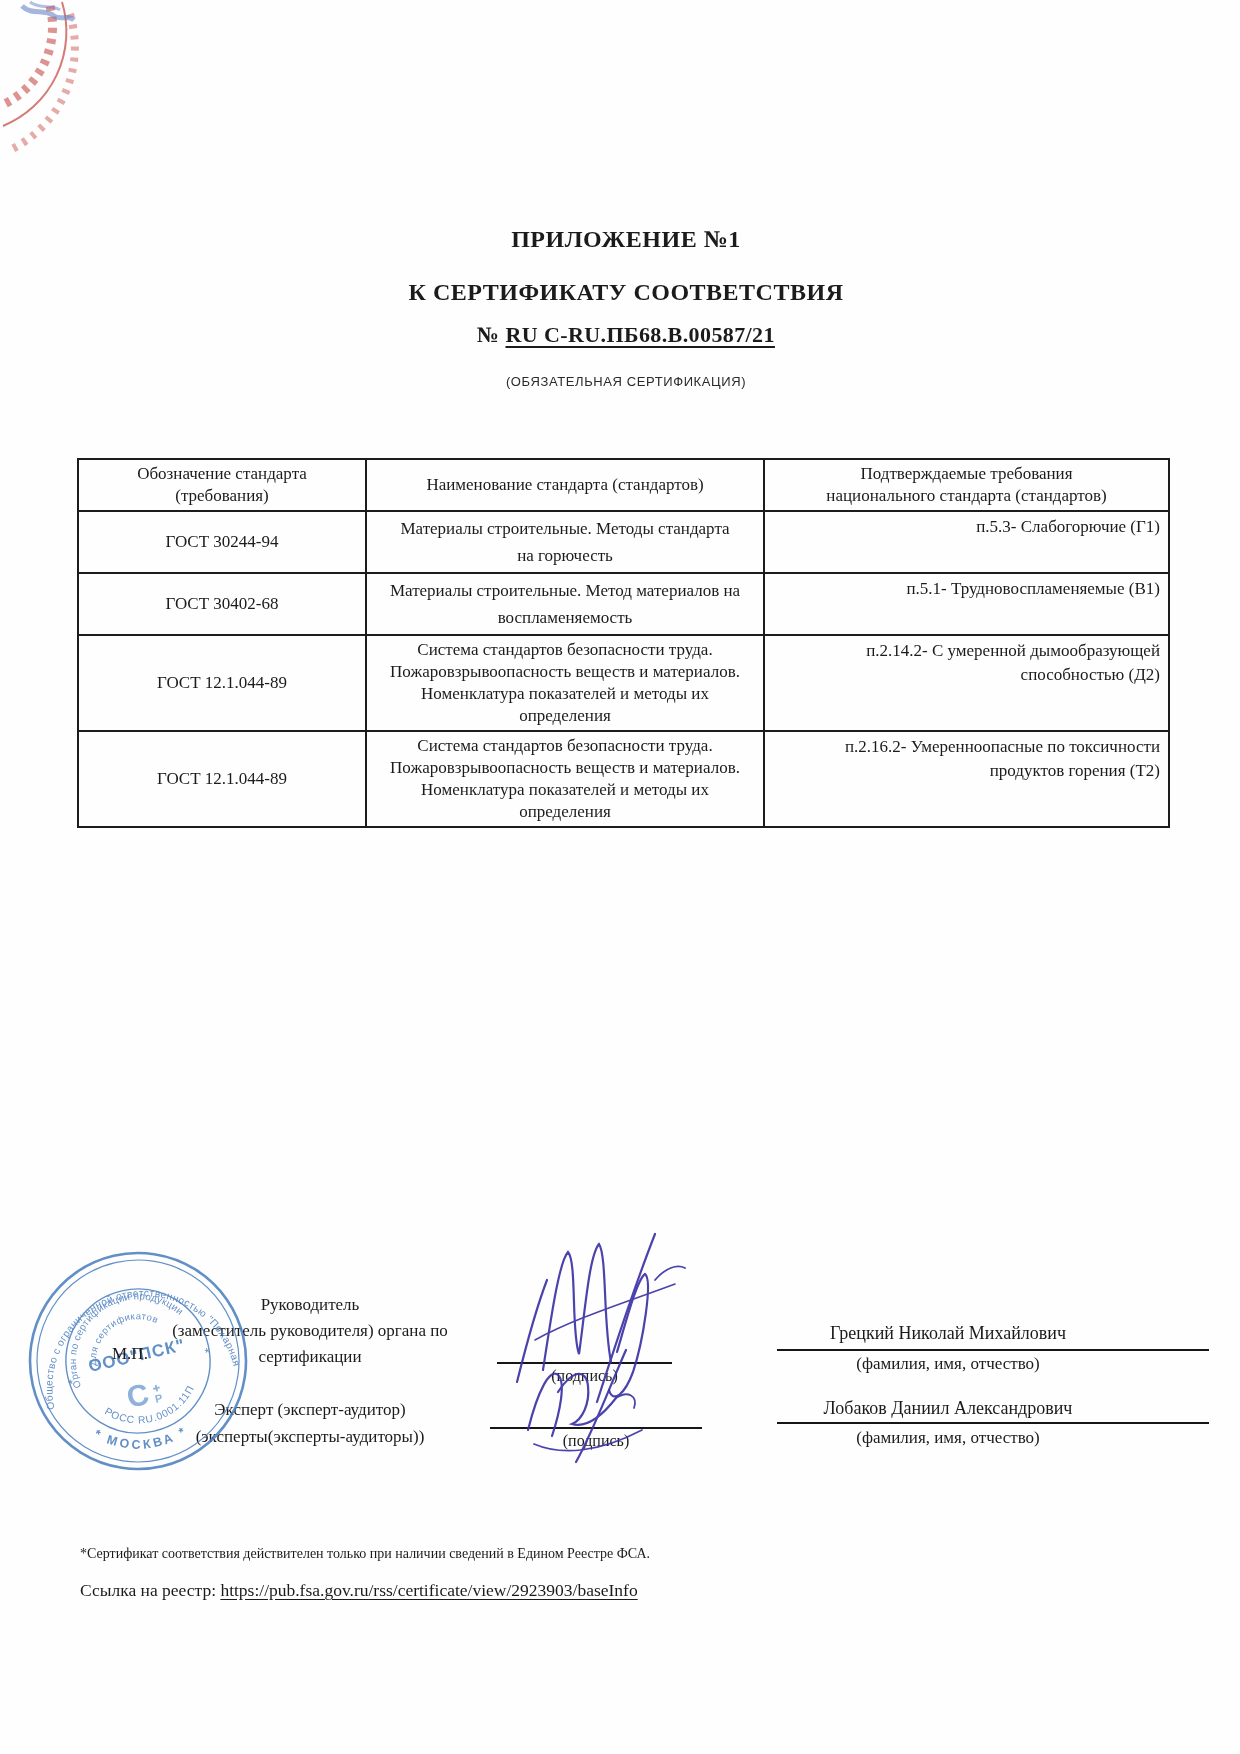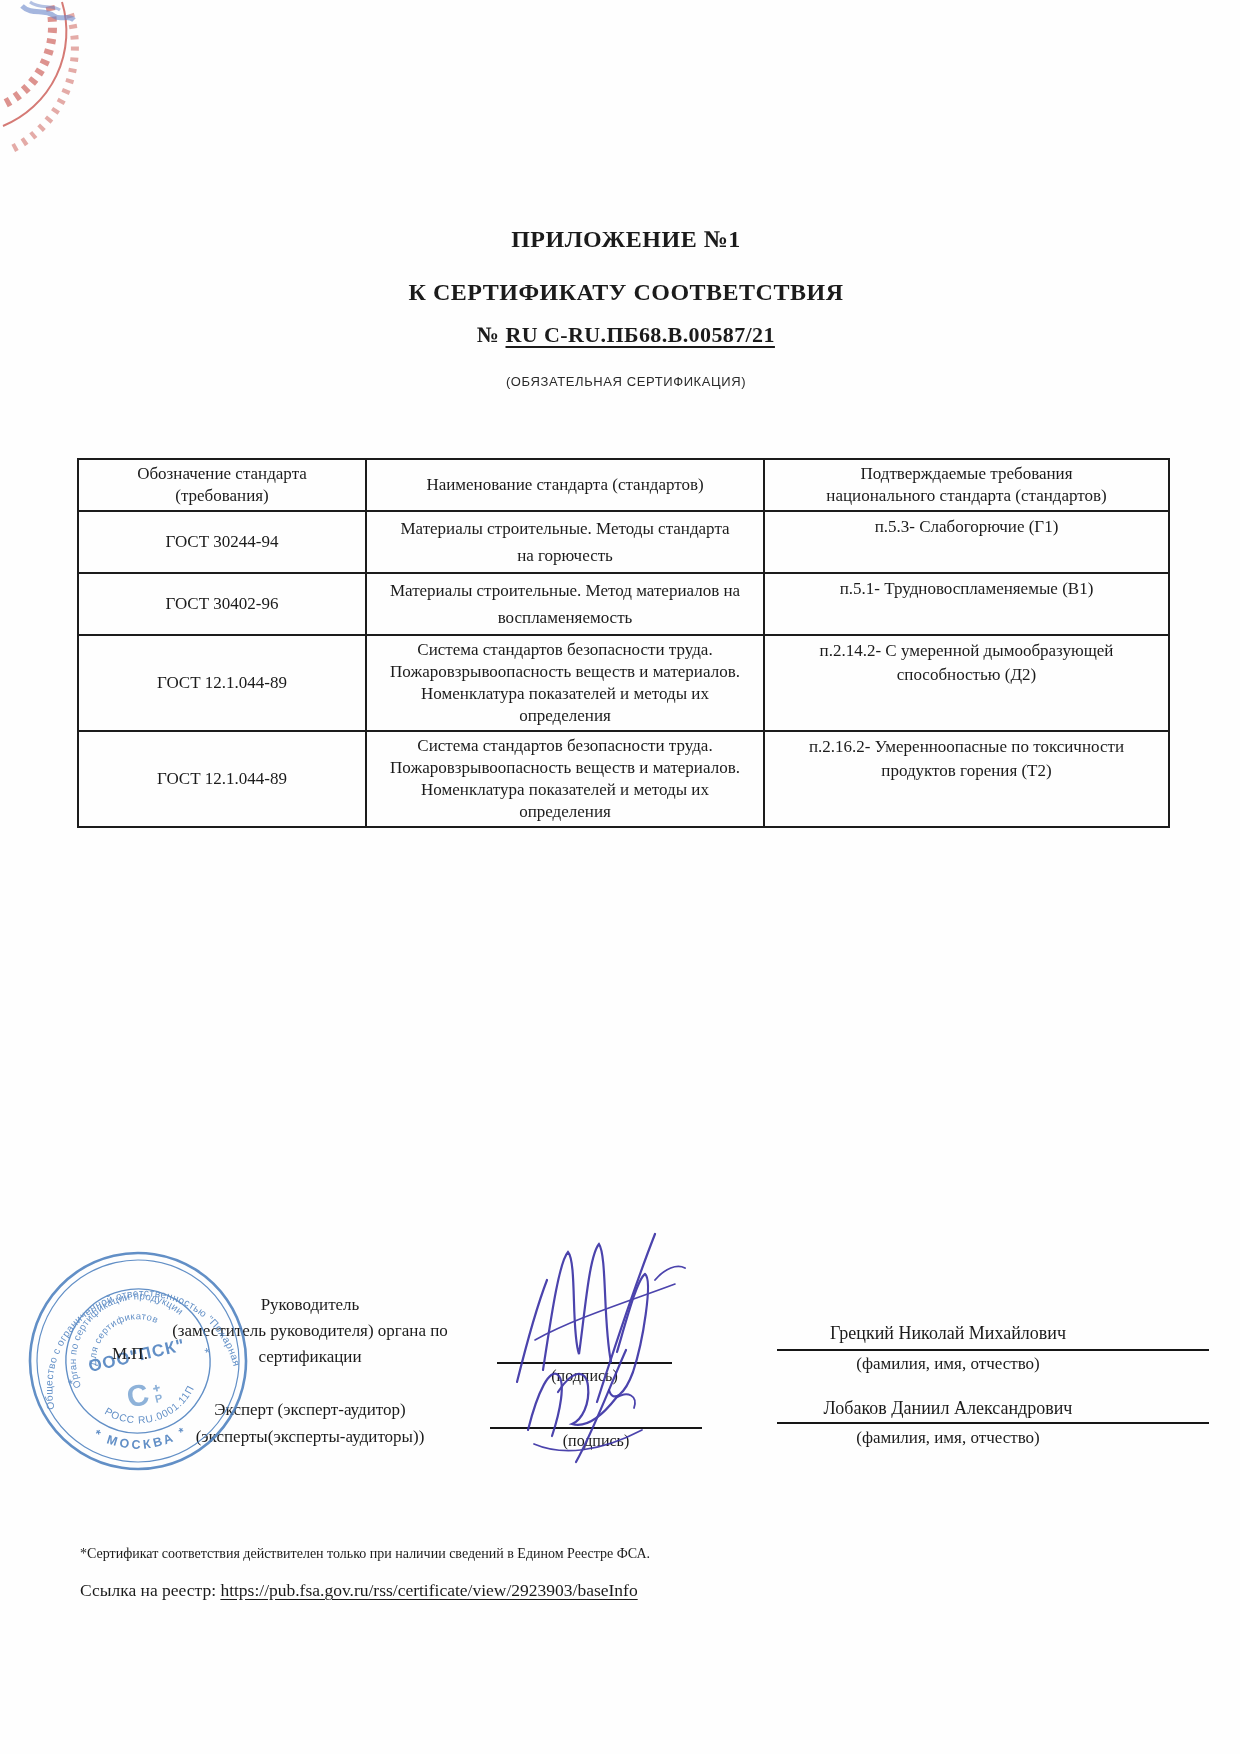--- a/index.html
+++ b/index.html
@@ -17,21 +17,21 @@
   .certnum{left:6px;top:322px;width:1240px;font-size:22px;font-weight:bold;letter-spacing:.4px;}
   .certnum .num{text-decoration:underline;text-underline-offset:4px;text-decoration-thickness:2px;}
   .subtitle{left:6px;top:374px;width:1240px;font-family:"Liberation Sans",sans-serif;font-size:13px;letter-spacing:.6px;color:#2a2a2a;}
 
   
   table.std-table{position:absolute;left:77px;top:458px;width:1091px;border-collapse:collapse;table-layout:fixed;}
   .std-table th,.std-table td{border:2px solid #1c1c1c;font-size:17px;font-weight:normal;padding:3px 8px;line-height:22px;}
   .std-table th{text-align:center;vertical-align:middle;height:44px;}
   .std-table td.c1{text-align:center;vertical-align:middle;}
   .std-table td.c2{text-align:center;vertical-align:middle;}
-  .std-table td.c3{text-align:center;vertical-align:top;line-height:24px;margin-top:28px;}
+  .std-table td.c3{text-align:right;vertical-align:top;line-height:24px;margin-top:28px;}
   .std-table tr.airy td.c2{line-height:27px;}
   .std-table tr.r12{height:57px;}
   .std-table tr.r34{height:94px;}
 
   
   .role1{left:110px;top:1292px;width:400px;font-size:17px;line-height:26px;}
   .mp{left:112px;top:1344px;font-size:17px;z-index:2;}
   .role2{left:110px;top:1396px;width:400px;font-size:17px;line-height:27px;}
   .sigline{height:0;border-top:2px solid #161616;}
   .sigline1{left:497px;top:1362px;width:175px;}
@@ -91,21 +91,21 @@
       </tr>
     </thead>
     <tbody>
       <tr class="airy r12">
         <td class="c1">ГОСТ 30244-94</td>
         <td class="c2 pre">Материалы строительные. Методы стандарта
 на горючесть</td>
         <td class="c3 pre">п.5.3- Слабогорючие (Г1)</td>
       </tr>
       <tr class="airy r12">
-        <td class="c1">ГОСТ 30402-96</td>
+        <td class="c1">ГОСТ 30402-68</td>
         <td class="c2 pre">Материалы строительные. Метод материалов на
 воспламеняемость</td>
         <td class="c3 pre">п.5.1- Трудновоспламеняемые (В1)</td>
       </tr>
       <tr class="r34">
         <td class="c1">ГОСТ 12.1.044-89</td>
         <td class="c2 pre">Система стандартов безопасности труда.
 Пожаровзрывоопасность веществ и материалов.
 Номенклатура показателей и методы их
 определения</td>

